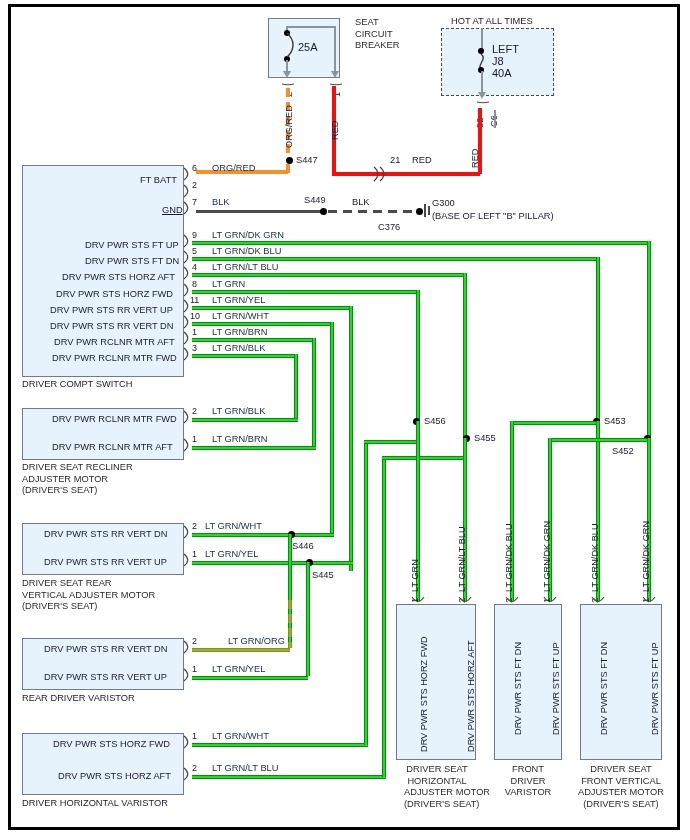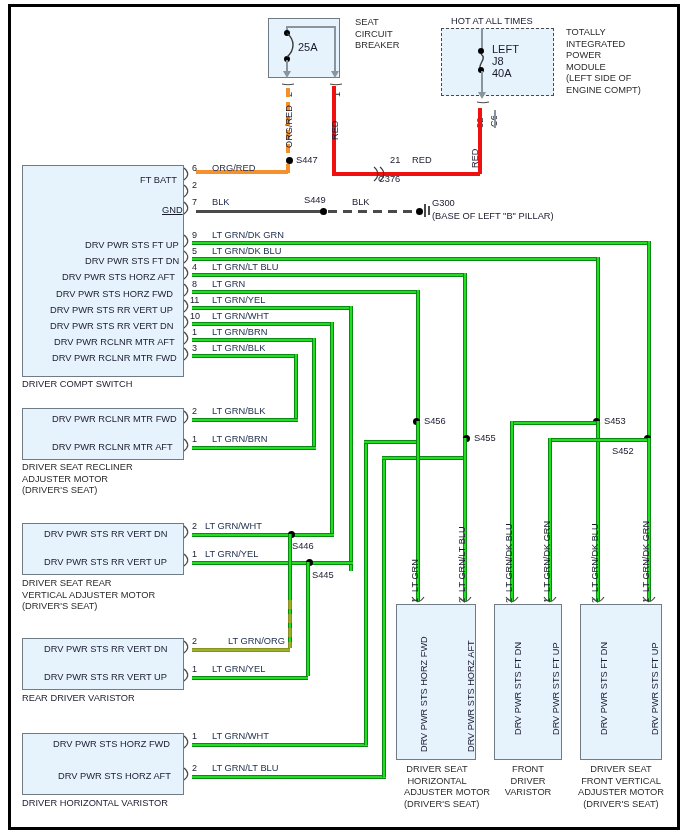--- a/index.html
+++ b/index.html
@@ -31,21 +31,21 @@
   .gv{width:2px;}
   .orgv{position:absolute;width:4px;background:repeating-linear-gradient(180deg,#f5912c 0 9px,transparent 9px 14px);}
   .orgs{position:absolute;height:4px;background:#f5912c;}
   .blkdash{position:absolute;height:2.5px;background:repeating-linear-gradient(90deg,#4a4a4a 0 9px,transparent 9px 15px);}
   .dot{position:absolute;width:7px;height:7px;border-radius:50%;background:#000;}
   .splabel{position:absolute;font-size:9.3px;color:#1a1a2e;white-space:nowrap;}
   .arrow{position:absolute;width:0;height:0;border-left:4.5px solid transparent;border-right:4.5px solid transparent;border-top:7px solid #8a949c;}
   .pnum{position:absolute;font-size:9.3px;color:#1a1a2e;}
   .vpnum{position:absolute;font-size:9.3px;color:#1a1a2e;transform-origin:0 0;transform:rotate(-90deg);white-space:nowrap;}
   .footer{position:absolute;font-size:9.5px;color:#1a1a1a;}
-  .u{}
+  .u{margin-top:48px;}
 </style>
 </head>
 <body>
 
 <div id="root">
   <div class="frame"></div>
 
   <div class="box" style="left:268px;top:18px;width:72px;height:60px;"></div>
 
   <div class="gry gh" style="left:286px;top:26px;width:50px;"></div>
@@ -98,26 +98,20 @@
   <div class="dot" style="left:478px;top:48px;width:6px;height:6px;"></div>
   <svg style="position:absolute;left:476px;top:53px;width:14px;height:18px;">
     <path d="M5,1 C12,6 0,12 5,17" stroke="#3a3a3a" stroke-width="1.4" fill="none"></path>
   </svg>
   <div class="dot" style="left:478px;top:67px;width:6px;height:6px;"></div>
   <div class="gry gv" style="left:481px;top:71px;height:24px;"></div>
   <div class="t" style="left:492px;top:44px;">LEFT</div>
   <div class="t" style="left:492px;top:56px;">J8</div>
   <div class="t" style="left:492px;top:68px;">40A</div>
   <div class="arrow" style="left:478px;top:92px;"></div>
-  <div class="cap" style="left:566px;top:27px;">TOTALLY
-INTEGRATED
-POWER
-MODULE
-(LEFT SIDE OF
-ENGINE COMPT)</div>
   <svg style="position:absolute;left:476px;top:101px;width:14px;height:10px;">
     <path d="M1,1 C5,2 9,2 13,1" stroke="#4a4a4a" stroke-width="1.2" fill="none"></path>
   </svg>
   <div class="vpnum" style="left:475px;top:128px;">32</div>
   <div class="vpnum" style="left:489px;top:127px;">C6</div>
   <div class="gry gv" style="left:494px;top:110px;height:18px;"></div>
   <div class="red rv" style="left:478px;top:108px;height:66px;"></div>
   <div class="vtxt" style="left:470px;top:168px;">RED</div>
 
   <div class="blk bh" style="left:196px;top:210px;width:128px;"></div>

